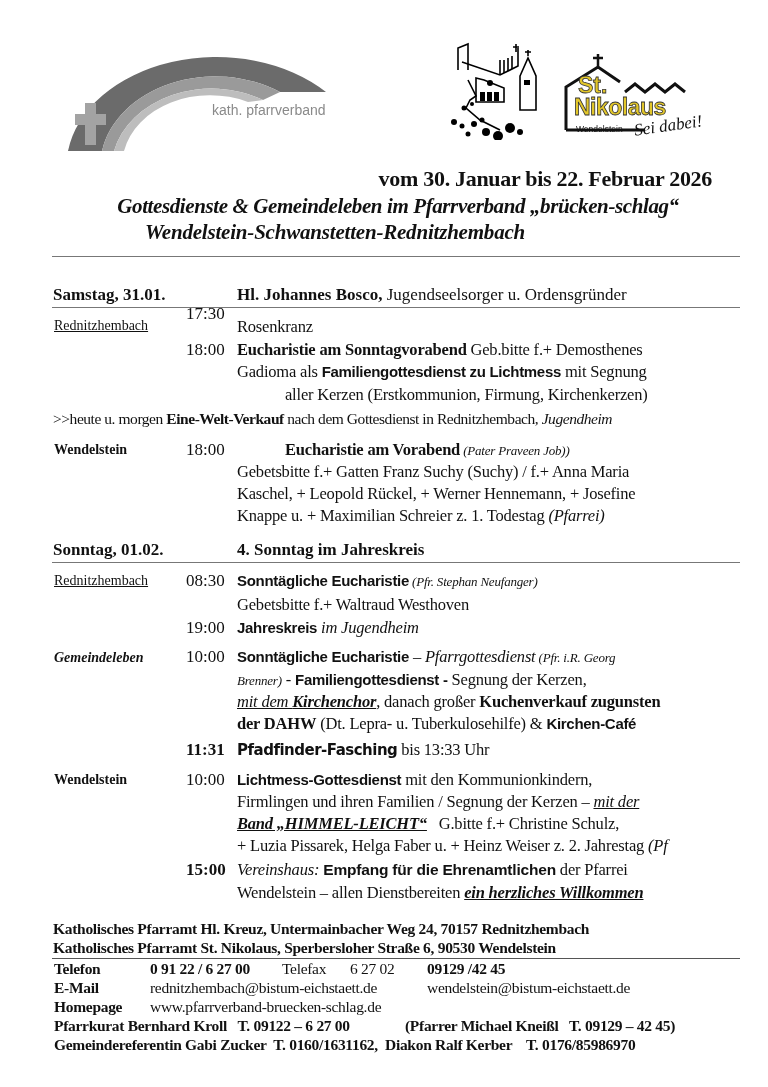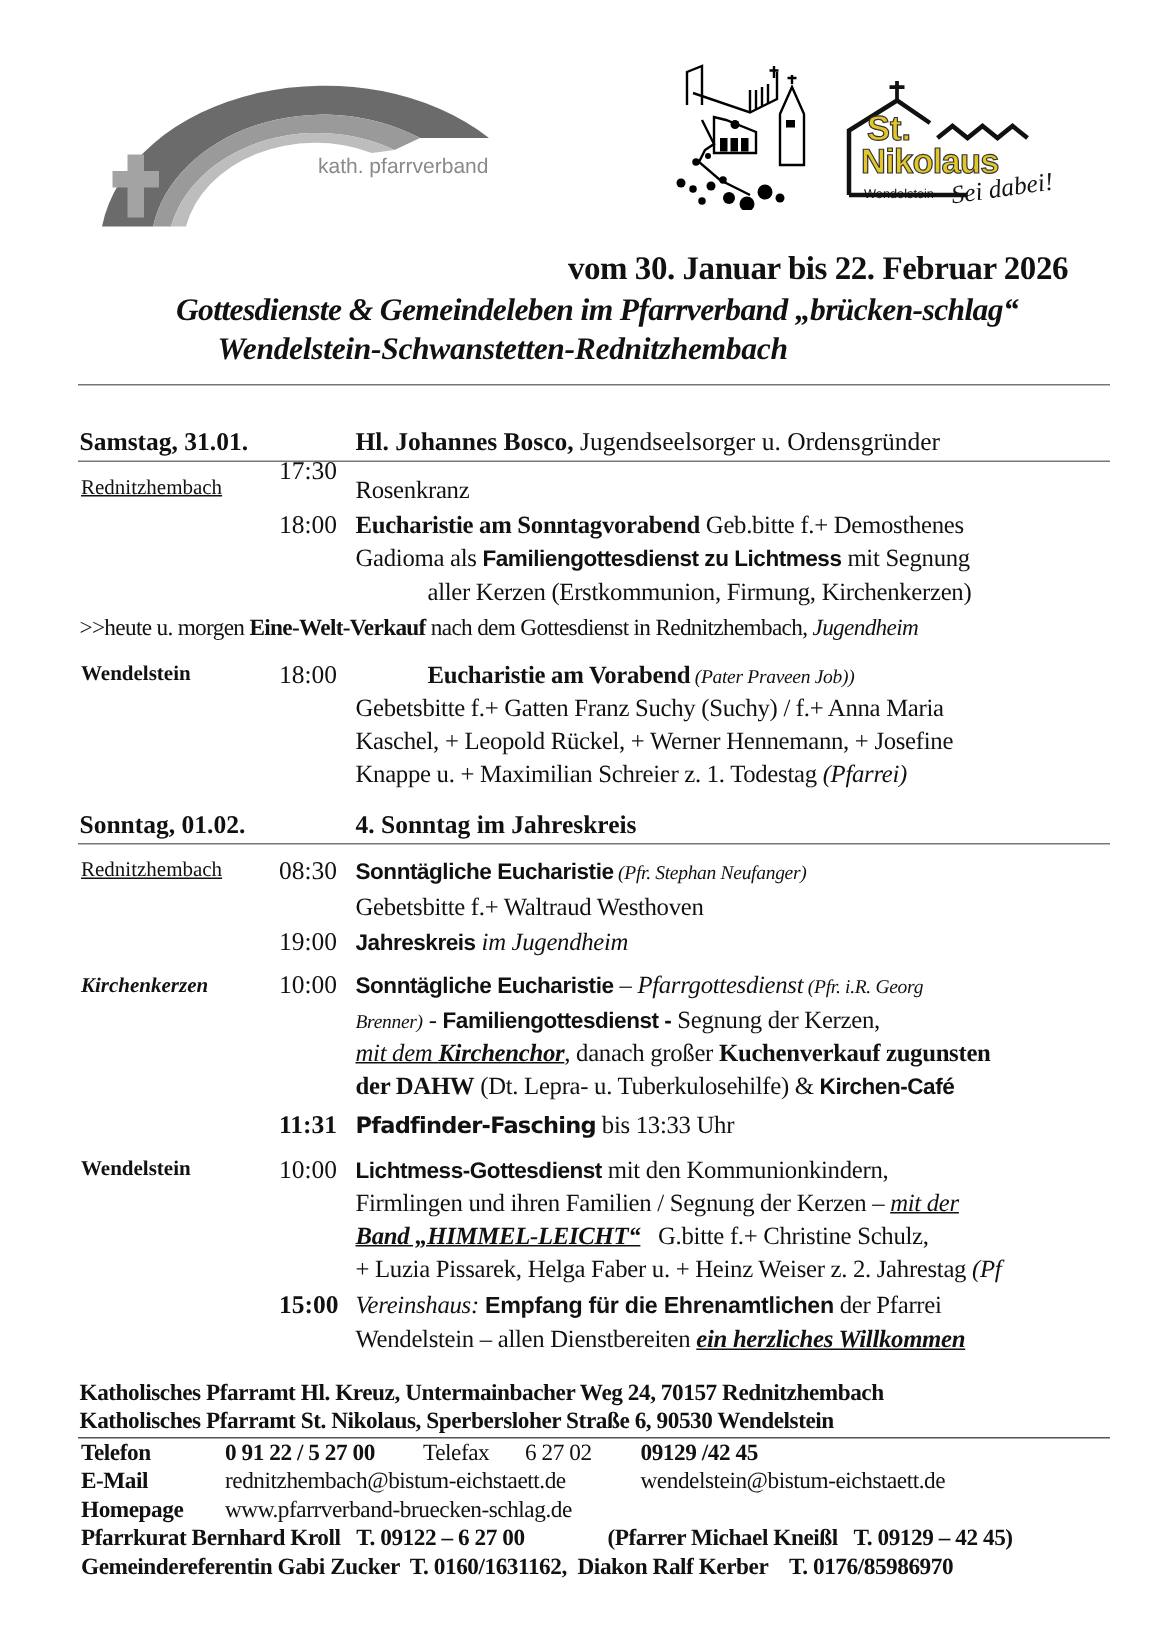--- a/index.html
+++ b/index.html
@@ -146,21 +146,21 @@
 <div class="abs line" style="left:237px;top:571px;">
   <span class="sans-b">Sonntägliche Eucharistie</span><span class="small-i"> (Pfr. Stephan Neufanger)</span>
 </div>
 <div class="abs line" style="left:237px;top:595px;">Gebetsbitte f.+ Waltraud Westhoven</div>
 
 <div class="abs time" style="left:186px;top:618px;">19:00</div>
 <div class="abs line" style="left:237px;top:618px;">
   <span class="sans-b">Jahreskreis</span><span class="i"> im Jugendheim</span>
 </div>
 
-<div class="abs loc b i" style="left:54px;top:650px;">Kirchenkerzen</div>
+<div class="abs loc b i" style="left:54px;top:650px;">Gemeindeleben</div>
 <div class="abs time" style="left:186px;top:647px;">10:00</div>
 <div class="abs line" style="left:237px;top:647px;">
   <span class="sans-b">Sonntägliche Eucharistie</span><span> – </span><span class="i">Pfarrgottesdienst</span><span class="small-i"> (Pfr. i.R. Georg</span>
 </div>
 <div class="abs line" style="left:237px;top:670px;">
   <span class="small-i">Brenner)</span><span> - </span><span class="sans-b">Familiengottesdienst -</span><span> Segnung der Kerzen,</span>
 </div>
 <div class="abs line" style="left:237px;top:692px;">
   <span class="i u"><span>mit dem </span><span class="b">Kirchenchor</span></span><span>, danach großer </span><span class="b">Kuchenverkauf zugunsten</span>
 </div>
@@ -194,21 +194,21 @@
 </div>
 <div class="abs line" style="left:237px;top:883px;">
   <span>Wendelstein – allen Dienstbereiten </span><span class="b i u">ein herzliches Willkommen</span>
 </div>
 
 <div class="abs footer-line b" style="left:53px;top:920px;">Katholisches Pfarramt Hl. Kreuz, Untermainbacher Weg 24, 70157 Rednitzhembach</div>
 <div class="abs footer-line b" style="left:53px;top:939px;">Katholisches Pfarramt St. Nikolaus, Sperbersloher Straße 6, 90530 Wendelstein</div>
 <div class="abs hr" style="left:52px;top:958px;width:688px;background:#555;"></div>
 
 <div class="abs footer-line ft-label" style="left:54px;top:960px;">Telefon</div>
-<div class="abs footer-line b" style="left:150px;top:960px;">0 91 22 / 5 27 00</div>
+<div class="abs footer-line b" style="left:150px;top:960px;">0 91 22 / 6 27 00</div>
 <div class="abs footer-line" style="left:282px;top:960px;">Telefax</div>
 <div class="abs footer-line" style="left:350px;top:960px;">6 27 02</div>
 <div class="abs footer-line b" style="left:427px;top:960px;">09129 /42 45</div>
 
 <div class="abs footer-line ft-label" style="left:54px;top:979px;">E-Mail</div>
 <div class="abs footer-line" style="left:150px;top:979px;">rednitzhembach@bistum-eichstaett.de</div>
 <div class="abs footer-line" style="left:427px;top:979px;">wendelstein@bistum-eichstaett.de</div>
 
 <div class="abs footer-line ft-label" style="left:54px;top:998px;">Homepage</div>
 <div class="abs footer-line" style="left:150px;top:998px;">www.pfarrverband-bruecken-schlag.de</div>

